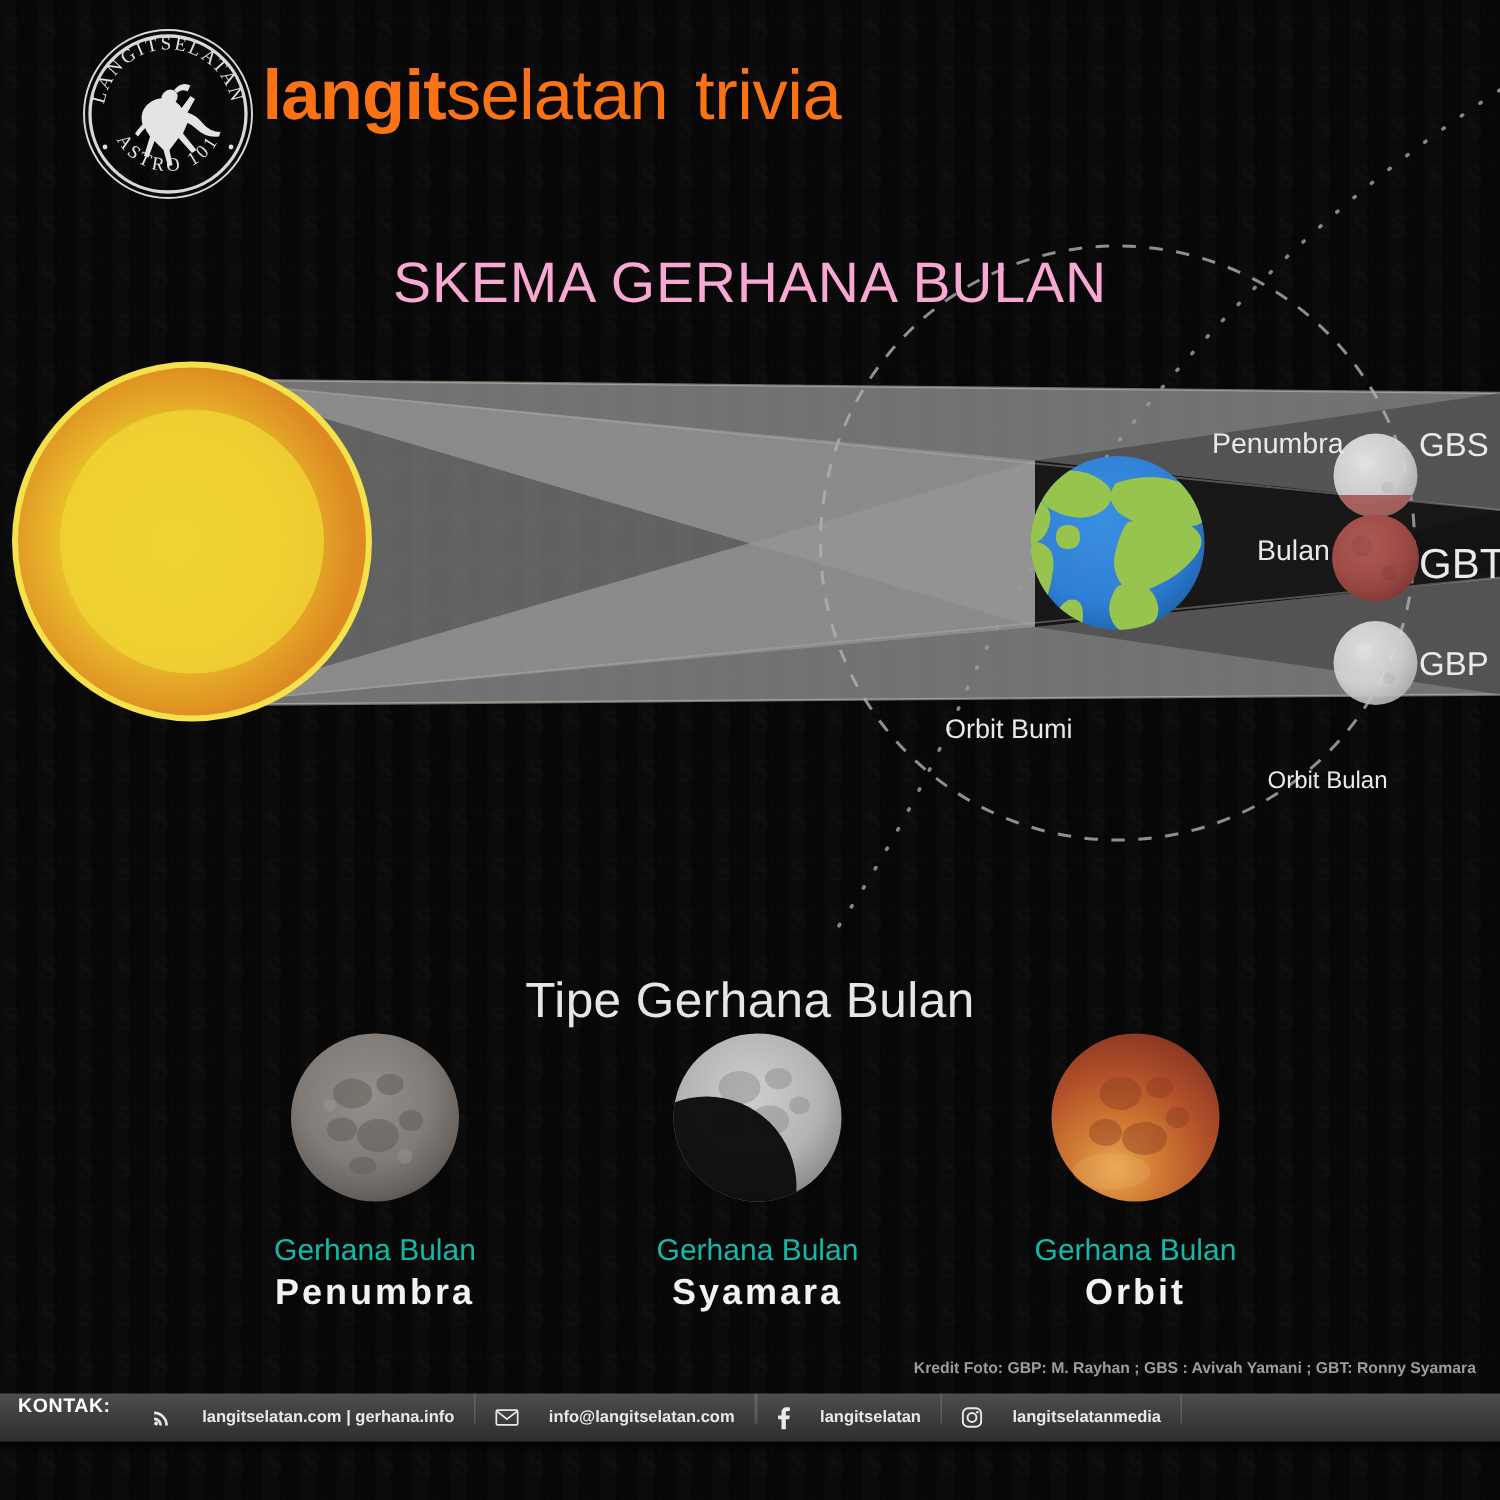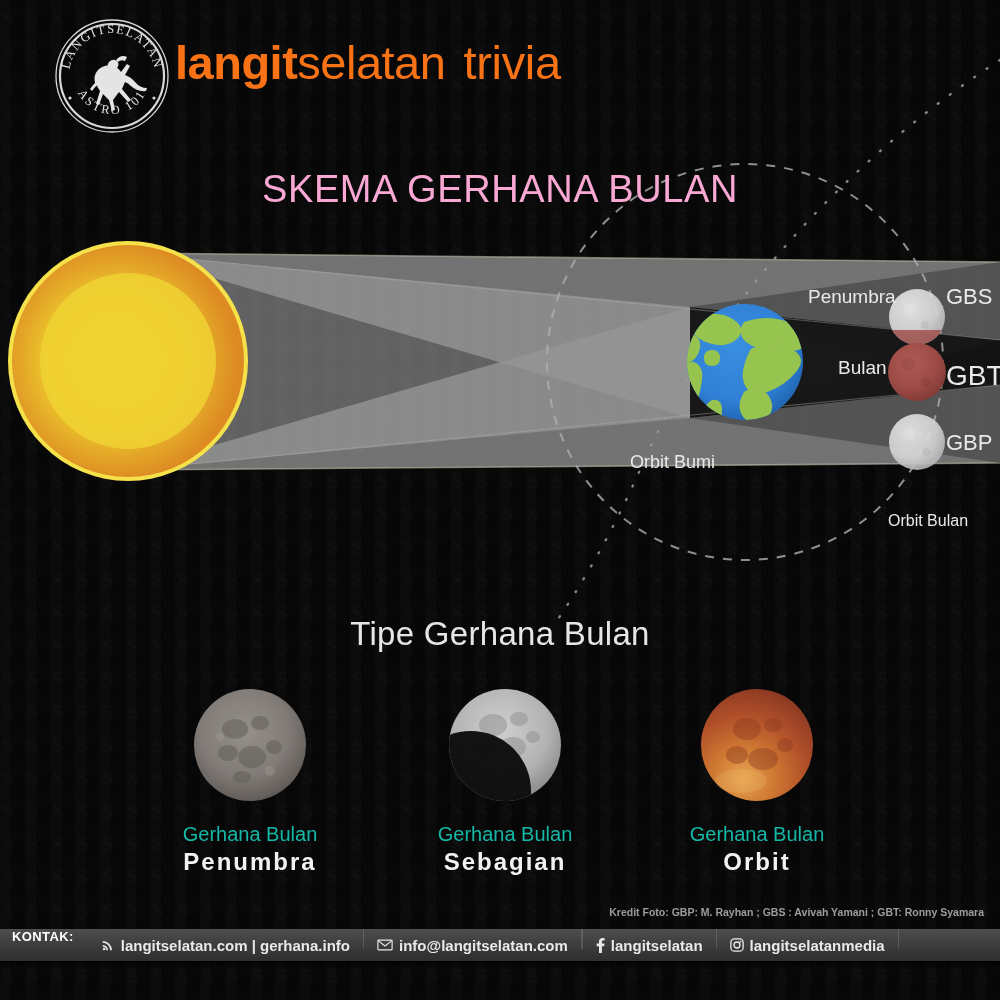--- a/index.html
+++ b/index.html
@@ -56,29 +56,29 @@
     text-align:center;z-index:25;
     font-size:38px;color:#f9a8d4;letter-spacing:.6px;font-weight:400;
   }
 
   .diag-label{
     position:absolute;z-index:26;color:#e9e9e9;white-space:nowrap;
     font-weight:400;
   }
   #label-penumbra{left:808px;top:286px;font-size:19px;}
   #label-umbra{left:838px;top:357px;font-size:19px;}
-  #label-orbit-bumi{left:630px;top:452px;font-size:18px;}
-  #label-orbit-bulan{left:845px;top:512px;font-size:16px;margin-left:43px;}
+  #label-orbit-bumi{left:630px;top:476px;font-size:18px;}
+  #label-orbit-bulan{left:845px;top:512px;font-size:16px;}
   #label-gbs{left:946px;top:284px;font-size:22px;}
   #label-gbt{left:946px;top:360px;font-size:28px;}
   #label-gbp{left:946px;top:430px;font-size:22px;}
 
   
   #types-title{
-    position:absolute;left:0;top:615px;width:1000px;text-align:center;z-index:25;
+    position:absolute;left:0;top:648px;width:1000px;text-align:center;z-index:25;
     font-size:33px;color:#e6e6e6;font-weight:400;letter-spacing:.3px;
   }
   .type-card{position:absolute;z-index:25;width:260px;text-align:center;}
   #type-0{left:120px;top:685px;}
   #type-1{left:375px;top:685px;}
   #type-2{left:627px;top:685px;}
   .type-moon{width:120px;height:120px;margin:0 auto;border-radius:50%;position:relative;}
   .type-cap1{margin-top:18px;font-size:20px;color:#14b8a6;font-weight:400;}
   .type-cap2{margin-top:2px;font-size:24px;color:#f2f2f2;font-weight:bold;letter-spacing:2px;}
 
@@ -95,23 +95,23 @@
   }
   #footer-shadow{
     position:absolute;left:0;top:961px;width:1000px;height:8px;z-index:29;
     background:linear-gradient(180deg,rgba(0,0,0,.65),rgba(0,0,0,0));
   }
   #kontak-label{
     color:#fff;font-weight:bold;font-size:13px;letter-spacing:.4px;
     padding-left:12px;padding-right:14px;white-space:nowrap;
   }
   .foot-item{
-    display:flex;align-items:center;gap:6px;
+    display:flex;align-items:center;gap:20px;
     padding:0 13px;white-space:nowrap;
-    font-size:15px;color:#e9e9e9;font-weight:bold;height:32px;
+    font-size:11px;color:#e9e9e9;font-weight:bold;height:32px;
   }
   .foot-item .fi{display:inline-flex;align-items:center;}
   .foot-sep{width:1px;height:20px;background:rgba(255,255,255,.14);}
 </style>
 </head>
 <body>
 
 <div id="poster">
 
   <div id="bg-pattern"></div>
@@ -331,21 +331,21 @@
           <ellipse cx="40" cy="64" rx="11" ry="9"></ellipse>
           <ellipse cx="68" cy="62" rx="13" ry="10"></ellipse>
           <ellipse cx="88" cy="52" rx="7" ry="6"></ellipse>
         </g>
         <g clip-path="url(#clipMs)">
           <circle cx="26" cy="106" r="60" fill="#090909" fill-opacity=".95"></circle>
         </g>
       </svg>
     </div>
     <div class="type-cap1">Gerhana Bulan</div>
-    <div class="type-cap2">Sebagian</div>
+    <div class="type-cap2">Syamara</div>
   </div>
 
   <div class="type-card" id="type-2">
     <div class="type-moon">
       <svg viewBox="0 0 120 120" width="120" height="120" xmlns="http://www.w3.org/2000/svg">
         <defs>
           <radialGradient id="mt" cx="38%" cy="80%" r="95%">
             <stop offset="0%" stop-color="#e8a552"></stop>
             <stop offset="28%" stop-color="#d07a33"></stop>
             <stop offset="58%" stop-color="#b2512a"></stop>

